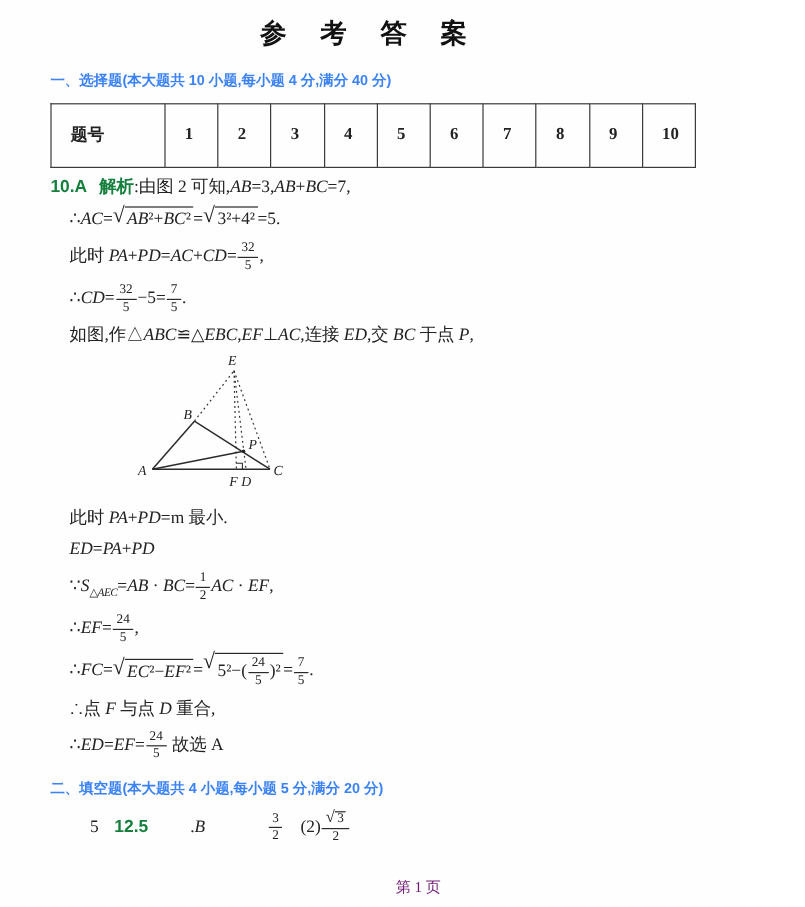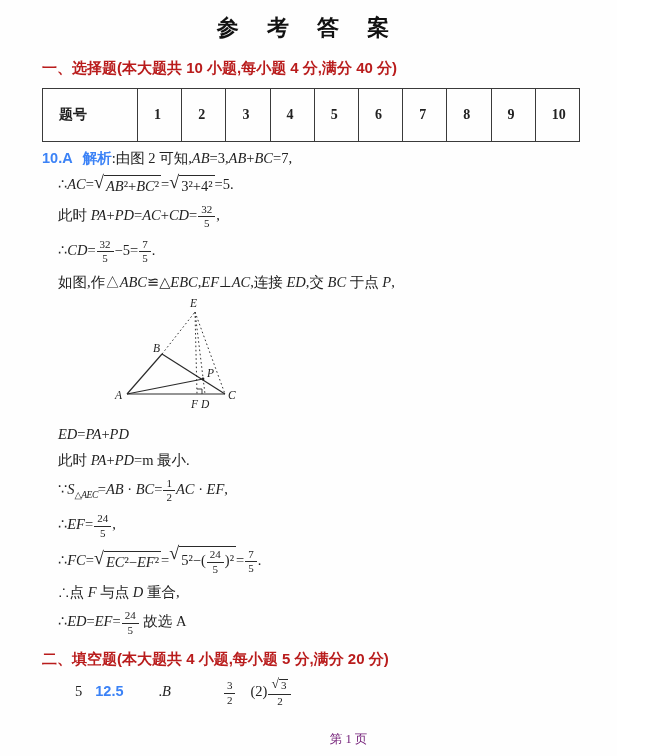--- a/index.html
+++ b/index.html
@@ -6,38 +6,38 @@
   .page{
     width:617px;height:756px;background:#fefefe;position:relative;overflow:hidden;
     font-family:"Liberation Serif",serif;color:#222;font-size:14.5px;
   }
   .title{
     text-align:center;font-family:"Liberation Sans",sans-serif;font-weight:bold;
     font-size:22px;letter-spacing:11px;padding-top:13px;color:#111;
   }
   .content{padding-left:42px;padding-right:30px;}
   .sec-heading{
-    font-family:"Liberation Sans",sans-serif;font-weight:bold;font-size:15px;
-    margin-top:16px;color:#b91c1c;
+    font-family:"Liberation Sans",sans-serif;font-weight:bold;font-size:12px;
+    margin-top:16px;color:#3b82f6;
   }
   table.ans{
     border-collapse:collapse;margin-top:10px;width:538px;table-layout:fixed;
   }
   table.ans th,table.ans td{
     border:1.4px solid #3a3a3a;text-align:left;height:20px;padding:16px;
     font-size:14px;font-weight:normal;
   }
   table.ans th{width:62px;font-family:"Liberation Sans",sans-serif;font-weight:bold;}
   table.ans td.qn{font-weight:bold;font-family:"Liberation Serif",serif;}
   table.ans td.ansc{font-family:"Liberation Serif",serif;}
   .fline{margin-top:5px;line-height:1.45;white-space:nowrap;}
   .ind0{margin-left:0px;}
   .ind1{margin-left:16px;}
   .ind2{margin-left:33px;}
-  .bh{font-family:"Liberation Sans",sans-serif;font-weight:bold;color:#3b82f6;}
+  .bh{font-family:"Liberation Sans",sans-serif;font-weight:bold;color:#15803d;}
   i{font-family:"Liberation Serif",serif;}
   .fr{display:inline-block;text-align:center;vertical-align:middle;line-height:1.05;font-size:11px;margin:2px 1px;}
   .fr .n{display:block;border-bottom:1.2px solid #2a2a2a;padding:0 3px 1px;}
   .fr .d{display:block;padding-top:1px;}
   .sq{display:inline-flex;align-items:flex-start;vertical-align:middle;}
   .sq .rx{font-size:1.25em;line-height:1;transform:translateY(-2px);}
   .sq .rad{border-top:1.3px solid #2a2a2a;padding:0 2px;display:inline-block;}
   .sb{font-size:9.5px;vertical-align:-4px;letter-spacing:-0.5px;}
   .figure-wrap{margin:2px 0 0 58px;}
   .footer{
@@ -107,22 +107,22 @@
         <text x="53" y="57">B</text>
         <text x="107" y="82">P</text>
         <text x="15" y="104">A</text>
         <text x="128" y="104">C</text>
         <text x="91" y="113">F</text>
         <text x="101" y="113">D</text>
       </svg>
     </div>
 
     <div>
+        <div class="fline ind1">此时 <span><i>PA</i>+<i>PD</i>=m</span> 最小.</div>
         <div class="fline ind1"><span><i>ED</i>=<i>PA</i>+<i>PD</i></span></div>
-        <div class="fline ind1">此时 <span><i>PA</i>+<i>PD</i>=m</span> 最小.</div>
         <div class="fline ind1"><span>∵<i>S</i></span><span class="sb">△<i>AEC</i></span><span>=<i>AB</i> · <i>BC</i>=</span><span class="fr"><span class="n">1</span><span class="d">2</span></span><span><i>AC</i> · <i>EF</i></span>,</div>
         <div class="fline ind1"><span>∴<i>EF</i>=</span><span class="fr"><span class="n">24</span><span class="d">5</span></span>,</div>
         <div class="fline ind1"><span>∴<i>FC</i>=</span><span class="sq">
             <span class="rx">√</span>
             <span class="rad"><span><i>EC</i>²−<i>EF</i>²</span></span>
           </span><span>=</span><span class="sq">
             <span class="rx">√</span>
             <span class="rad"><span>5²−(</span><span class="fr"><span class="n">24</span><span class="d">5</span></span><span>)²</span></span>
           </span><span>=</span><span class="fr"><span class="n">7</span><span class="d">5</span></span><span>.</span></div>
         <div class="fline ind1"><span>∴</span>点 <span><i>F</i></span> 与点 <span><i>D</i></span> 重合,</div>

